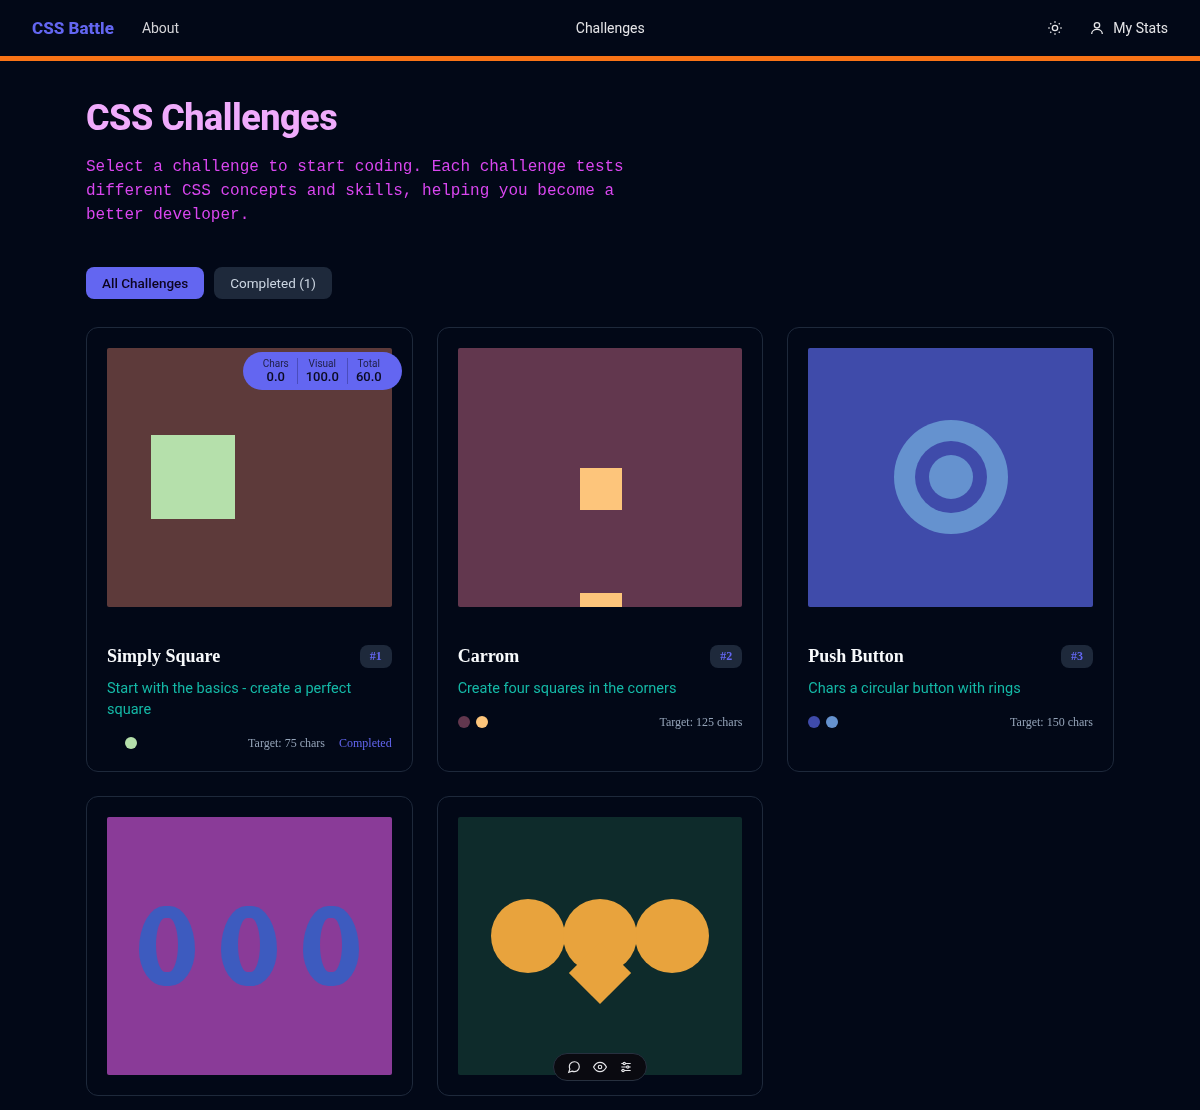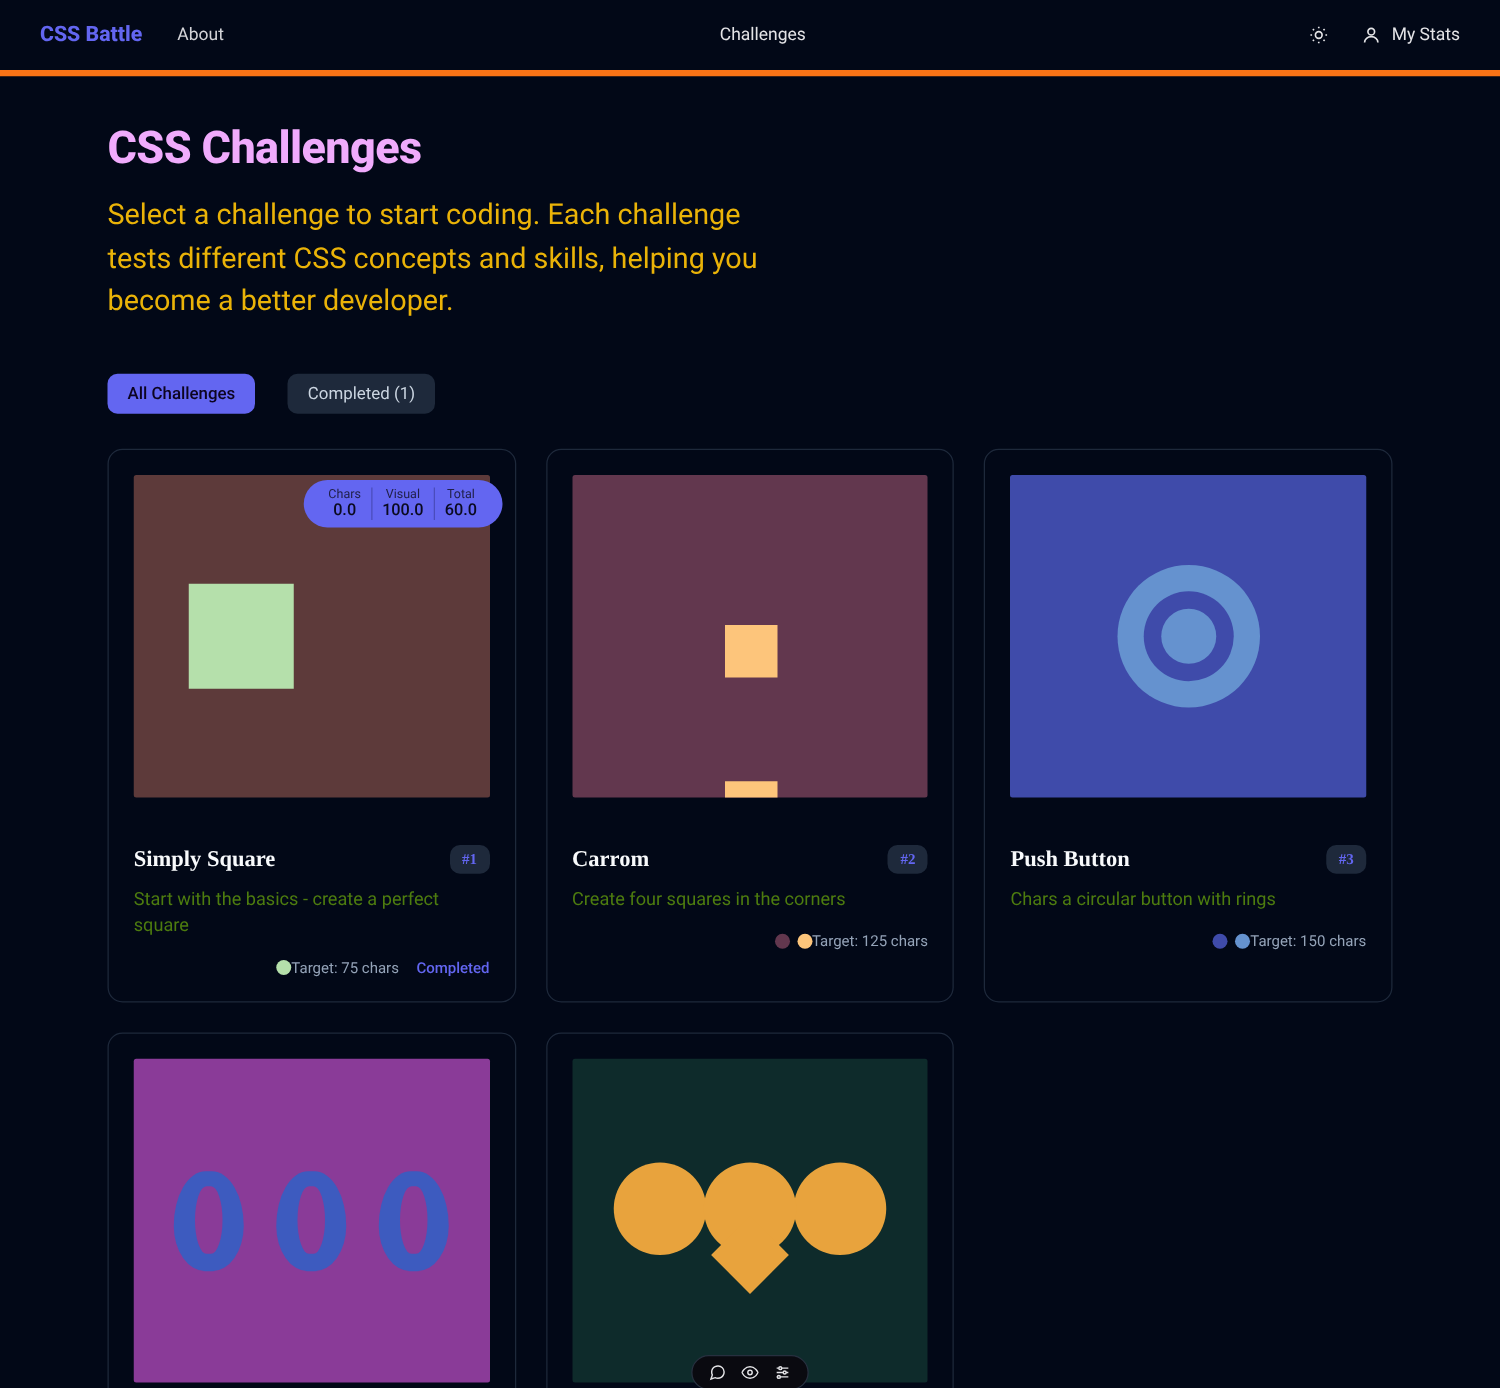--- a/index.html
+++ b/index.html
@@ -19,23 +19,23 @@
     .nav-left { display: flex; align-items: center; gap: 28px; }
     .logo { color: #6366f1; font-weight: 800; font-size: 17px; }
     .nav-link { color: #d4d4d8; font-size: 14px; cursor: pointer; }
     .nav-center { font-size: 14px; color: #e4e4e7; cursor: pointer; }
     .nav-right { display: flex; align-items: center; gap: 20px; }
     .icon-btn { display:flex; align-items:center; justify-content:center; width:28px; height:28px; cursor:pointer; border-radius:6px; }
     .my-stats { display:flex; align-items:center; gap:8px; font-size:14px; color:#e4e4e7; cursor:pointer; }
 
     main { padding: 36px 86px 40px; }
     h1 { font-size: 36px; font-weight: 800; color: #f0abfc; margin-bottom: 16px; letter-spacing: -0.5px; }
-    .subtitle { font-size: 23px; color: #eab308; line-height: 1.5; max-width: 560px; margin-bottom: 40px; }
-
-    .tabs { display:flex; gap:26px; margin-bottom: 28px; }
+    .subtitle { font-size: 16px; color: #d946ef; line-height: 1.5; max-width: 560px; margin-bottom: 40px; font-family: Liberation Mono, monospace; }
+
+    .tabs { display:flex; gap:10px; margin-bottom: 28px; }
     .tab { padding: 8px 16px; font-size: 13.5px; border-radius: 8px; cursor: pointer; }
     .tab-active { background:#6366f1; color:#0c0420; font-weight: 500; }
     .tab-inactive { background:#1e293b; color:#cbd5e1; }
 
     .grid { display: grid; grid-template-columns: repeat(3, 1fr); gap: 24px; }
 
     .card {
       border: 1px solid #1e293b;
       border-radius: 12px;
       overflow: hidden;
@@ -84,22 +84,22 @@
     }
     .score-col { padding: 0 8px; text-align:center; border-left: 1px solid rgba(0,0,30,0.25); }
     .score-col:first-child { border-left:none; }
     .score-label { font-size: 10px; color:#202049; }
     .score-val { font-size: 13px; color:#0a0a20; font-weight: 500; }
 
     .card-body { padding: 18px 20px 20px; }
     .title-row { display:flex; justify-content:space-between; align-items:center; margin-bottom: 10px; font-family: Liberation Serif, serif; }
     .card-title { font-size: 18px; font-weight: 700; }
     .idx-badge { background:#1e293b; color:#6366f1; padding:4px 10px; border-radius:8px; font-size:12px; font-weight: 600; }
-    .desc { color:#4d7c0f; font-size: 14.5px; line-height:1.45; margin-bottom: 16px; }
-    .footer-row { display:flex; justify-content:flex-end; align-items:center; }
+    .desc { color:#14b8a6; font-size: 14.5px; line-height:1.45; margin-bottom: 16px; }
+    .footer-row { display:flex; justify-content:space-between; align-items:center;font-family:Liberation Serif, serif; }
     .swatches { display:flex; gap:6px; }
     .swatch { width:12px; height:12px; border-radius:50%; }
     .target-wrap { display:flex; align-items:center; gap:14px; font-size:12px; color:#94a3b8; }
     .completed-tag { color:#6366f1; font-weight:500; }
 
     
     .preview-ctrls {
       position:absolute; bottom:14px; left:50%; transform:translateX(-50%);
       background:#0a0a10; border:1px solid #27303f; border-radius:20px;
       padding: 5px 12px; display:flex; gap:10px; align-items:center;

